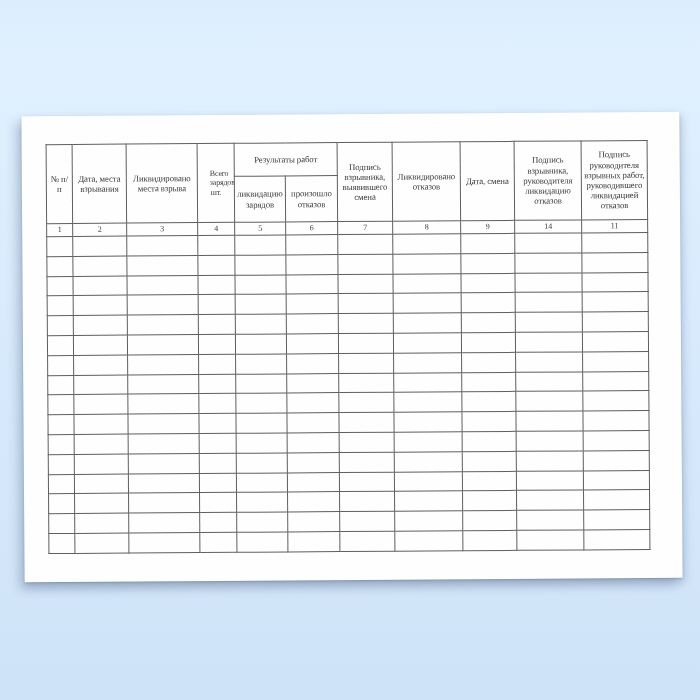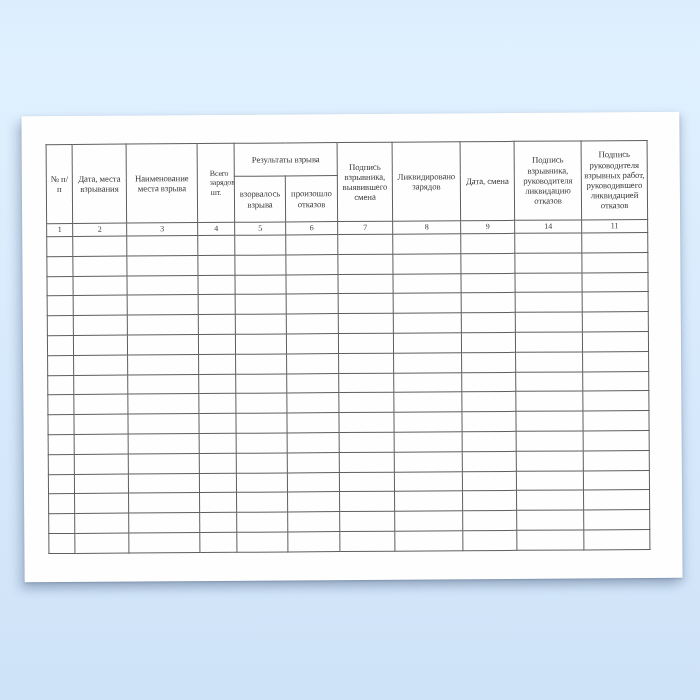--- a/index.html
+++ b/index.html
@@ -76,31 +76,31 @@
           <col class="w6">
           <col class="w7">
         <col class="w8">
           <col class="w9">
           <col class="w10">
       </colgroup>
       <thead>
         <tr class="head-main">
           <th class="c1" rowspan="2">№ п/п</th>
           <th class="c2" rowspan="2">Дата, места взрывания</th>
-          <th class="c3" rowspan="2">Наименование места взрыва</th>
+          <th class="c3" rowspan="2">Ликвидировано места взрыва</th>
           <th class="c4" rowspan="2">Всего зарядов, шт.</th>
-          <th class="cgroup" colspan="2">Результаты взрыва</th>
+          <th class="cgroup" colspan="2">Результаты работ</th>
           <th class="c7" rowspan="2">Подпись взрывника, выявившего смена</th>
-          <th class="c8" rowspan="2">Ликвидировано зарядов</th>
+          <th class="c8" rowspan="2">Ликвидировано отказов</th>
           <th class="c9" rowspan="2">Дата, смена</th>
           <th class="c10" rowspan="2">Подпись взрывника, руководителя ликвидацию отказов</th>
           <th class="c11" rowspan="2">Подпись руководителя взрывных работ, руководившего ликвидацией отказов</th>
         </tr>
         <tr class="head-sub">
-          <th class="c5">взорвалось взрыва</th>
+          <th class="c5">ликвидацию зарядов</th>
           <th class="c6">произошло отказов</th>
         </tr>
         <tr class="num-row">
           <td>1</td>
           <td>2</td>
           <td>3</td>
           <td>4</td>
           <td>5</td>
           <td>6</td>
           <td>7</td>

